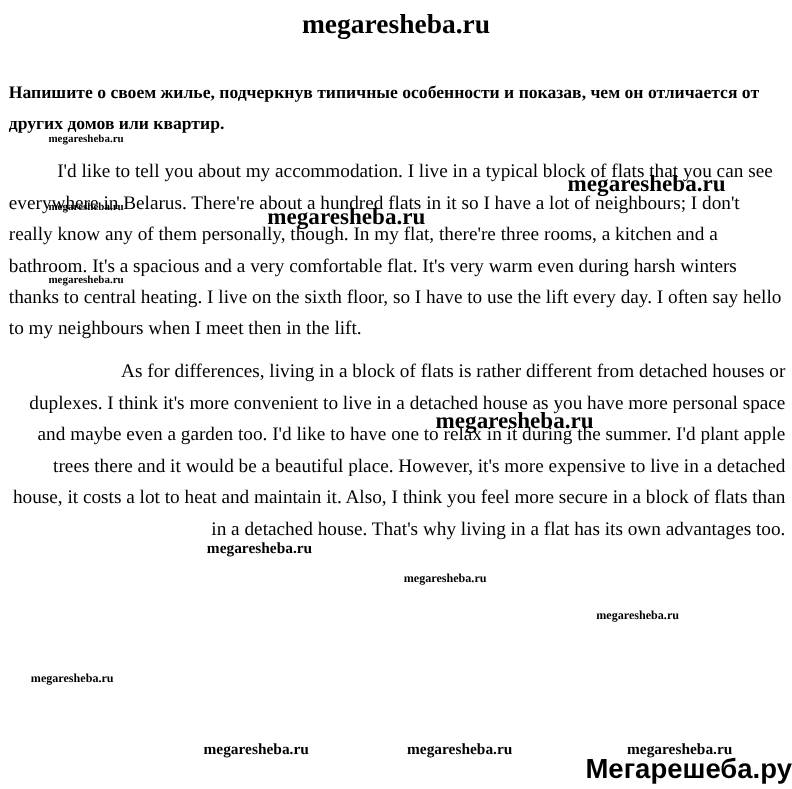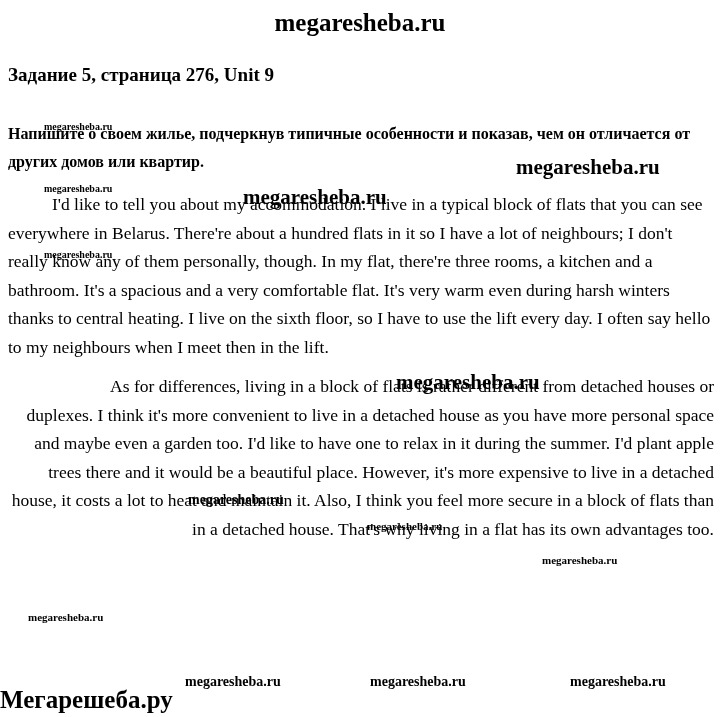--- a/index.html
+++ b/index.html
@@ -55,22 +55,22 @@
     text-align: left;
   }
   .para {
     margin: 0;
     text-indent: 44px;
   }
   .para.p1 { margin-top: 14px; }
   .para.p2 { margin-top: 11px; text-align: right; }
   .para.p3 { margin-top: 6px; }
   .site-footer {
-    text-align: left;
-    font-family: Liberation Serif, serif;
+    text-align: right;
+    font-family: Liberation Sans, sans-serif;
     font-weight: bold;
     font-size: 25px;
     position: absolute;
     left: 0;
     right: 0;
     bottom: 12px;
   }
   
   .wm {
     position: absolute;
@@ -81,21 +81,20 @@
     pointer-events: none;
   }
 </style>
 </head>
 <body>
 
 <div class="page">
 
   <div class="site-header">megaresheba.ru</div>
 
-  <div class="task-title">Задание 5, страница 276, Unit 9</div>
 
   <div class="prompt">Напишите о своем жилье, подчеркнув типичные особенности и показав, чем он отличается от других домов или квартир.</div>
 
   <div class="body-text">
     <p class="para p1">I'd like to tell you about my accommodation. I live in a typical block of flats that you can see everywhere in Belarus. There're about a hundred flats in it so I have a lot of neighbours; I don't really know any of them personally, though. In my flat, there're three rooms, a kitchen and a bathroom. It's a spacious and a very comfortable flat. It's very warm even during harsh winters thanks to central heating. I live on the sixth floor, so I have to use the lift every day. I often say hello to my neighbours when I meet then in the lift.</p>
     <p class="para p2">As for differences, living in a block of flats is rather different from detached houses or duplexes. I think it's more convenient to live in a detached house as you have more personal space and maybe even a garden too. I'd like to have one to relax in it during the summer. I'd plant apple trees there and it would be a beautiful place. However, it's more expensive to live in a detached house, it costs a lot to heat and maintain it. Also, I think you feel more secure in a block of flats than in a detached house. That's why living in a flat has its own advantages too.</p>
   </div>
 
   <div class="site-footer">Мегарешеба.ру</div>
 

